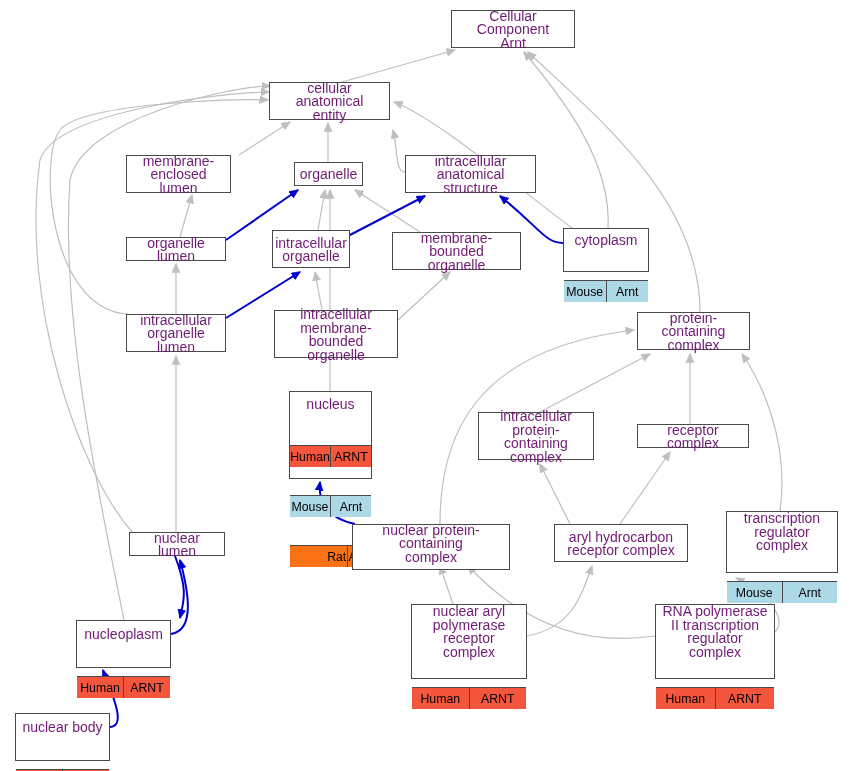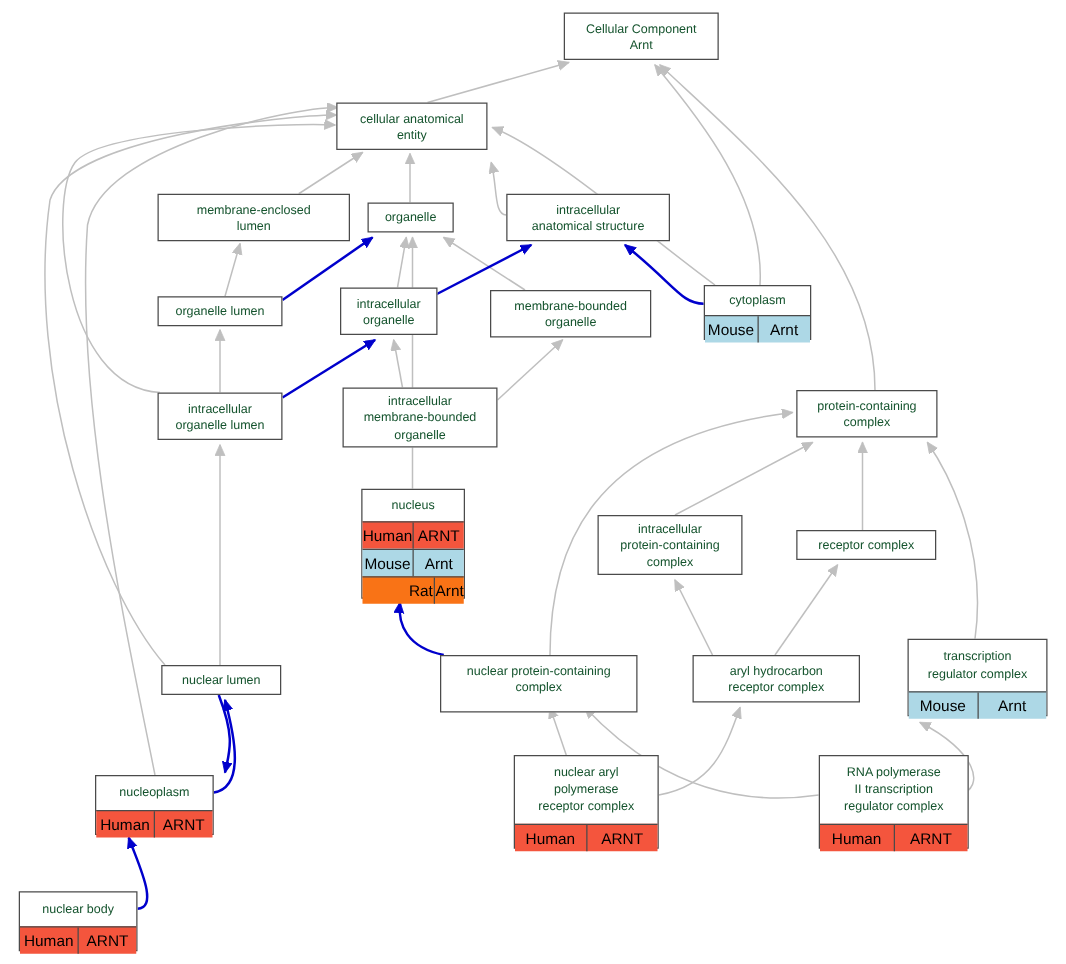--- a/index.html
+++ b/index.html
@@ -2,23 +2,23 @@
 <html><head>
 <meta charset="utf-8">
 <style>
   html,body{margin:0;padding:0;background:#ffffff;}
   #canvas{position:relative;width:853px;height:771px;background:#ffffff;
           font-family:"Liberation Sans","DejaVu Sans",sans-serif;}
   #edges{position:absolute;left:0;top:0;width:853px;height:771px;}
   .node{position:absolute;box-sizing:border-box;border:1.6px solid #4a4a4a;
         background:#ffffff;}
   .node .title{display:flex;align-items:center;justify-content:center;
-        text-align:center;color:#14532d;font-size:10px;line-height:13.5px;
+        text-align:center;color:#701a75;font-size:14px;line-height:13.5px;
         padding:2px 4px;box-sizing:border-box;white-space:pre-line;}
-  .annrow{display:flex;border-top:1.6px solid #4a4a4a;height:21px;}
+  .annrow{display:flex;border-top:1.6px solid #4a4a4a;height:21px;margin-top:28px;}
   .annrow .cell{flex:1;display:flex;align-items:center;justify-content:center;
         font-size:12.3px;color:#000;box-sizing:border-box;}
   .annrow .cell:first-child{border-right:1.6px solid #4a4a4a;}
 </style>
 </head>
 <body>
 
 <div id="canvas">
   <svg id="edges" viewBox="0 0 853 771" xmlns="http://www.w3.org/2000/svg">
     <defs>
@@ -70,21 +70,21 @@
   </svg>
   <div id="node-layer">
       <div class="node" style="left: 451px; top: 10px; width: 124px; height: 38px; border-color: rgb(74, 74, 74); background: rgb(255, 255, 255);">
         <div class="title" style="height: 38px;">Cellular Component
 Arnt</div>
       </div>
       <div class="node" style="left: 269px; top: 82px; width: 121px; height: 38px; border-color: rgb(74, 74, 74); background: rgb(255, 255, 255);">
         <div class="title" style="height: 38px;">cellular anatomical
 entity</div>
       </div>
-      <div class="node" style="left: 126px; top: 155px; width: 154px; height: 38px; border-color: rgb(74, 74, 74); background: rgb(255, 255, 255);">
+      <div class="node" style="left: 126px; top: 155px; width: 105px; height: 38px; border-color: rgb(74, 74, 74); background: rgb(255, 255, 255);">
         <div class="title" style="height: 38px;">membrane-enclosed
 lumen</div>
       </div>
       <div class="node" style="left: 294px; top: 162px; width: 69px; height: 24px; border-color: rgb(74, 74, 74); background: rgb(255, 255, 255);">
         <div class="title" style="height: 24px;">organelle</div>
       </div>
       <div class="node" style="left: 405px; top: 155px; width: 131px; height: 38px; border-color: rgb(74, 74, 74); background: rgb(255, 255, 255);">
         <div class="title" style="height: 38px;">intracellular
 anatomical structure</div>
       </div>

